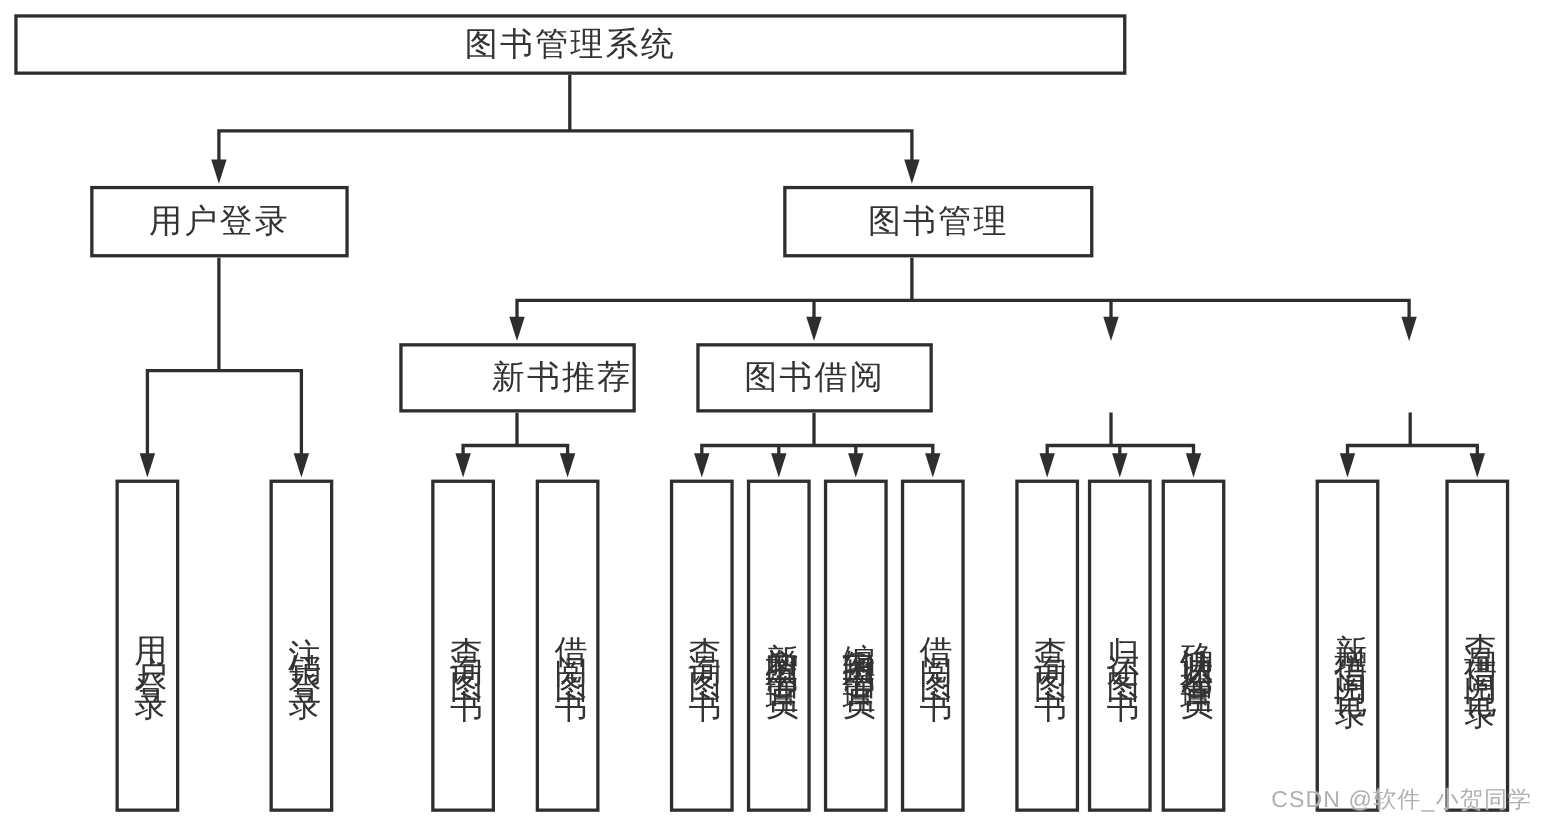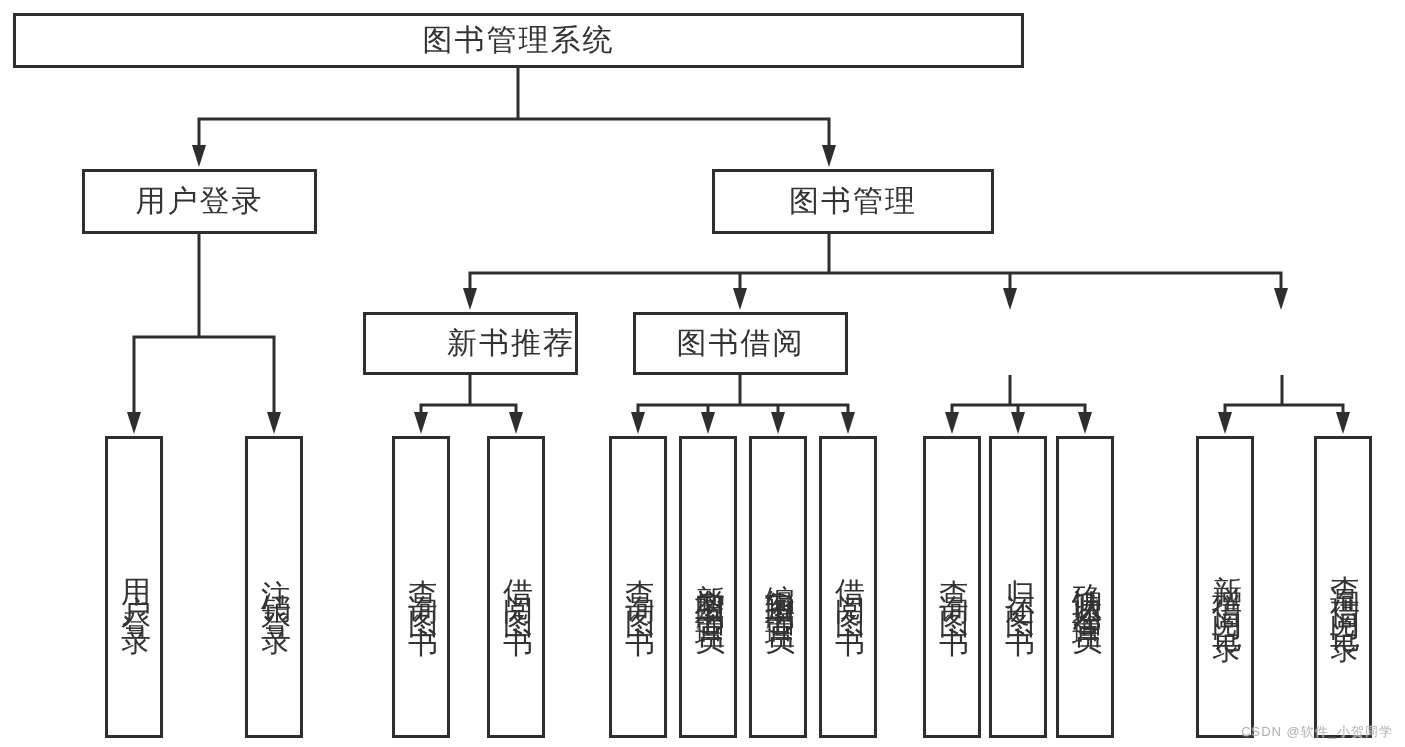--- a/index.html
+++ b/index.html
@@ -56,21 +56,21 @@
     text-orientation: mixed;
     letter-spacing: 16px;
     line-height: 1;
   }
   .leaf .vtext.ls-mid { letter-spacing: 12px; }
   .leaf .vtext.ls-tight { letter-spacing: 6px; }
   .watermark {
     position: absolute;
     right: 12px;
     bottom: 6px;
-    font-size: 13px;
+    font-size: 21px;
     letter-spacing: 1px;
     color: var(--watermark-color);
     text-shadow: 0 0 2px #ffffff;
     z-index: 5;
     pointer-events: none;
   }
 </style>
 </head>
 <body>
 

